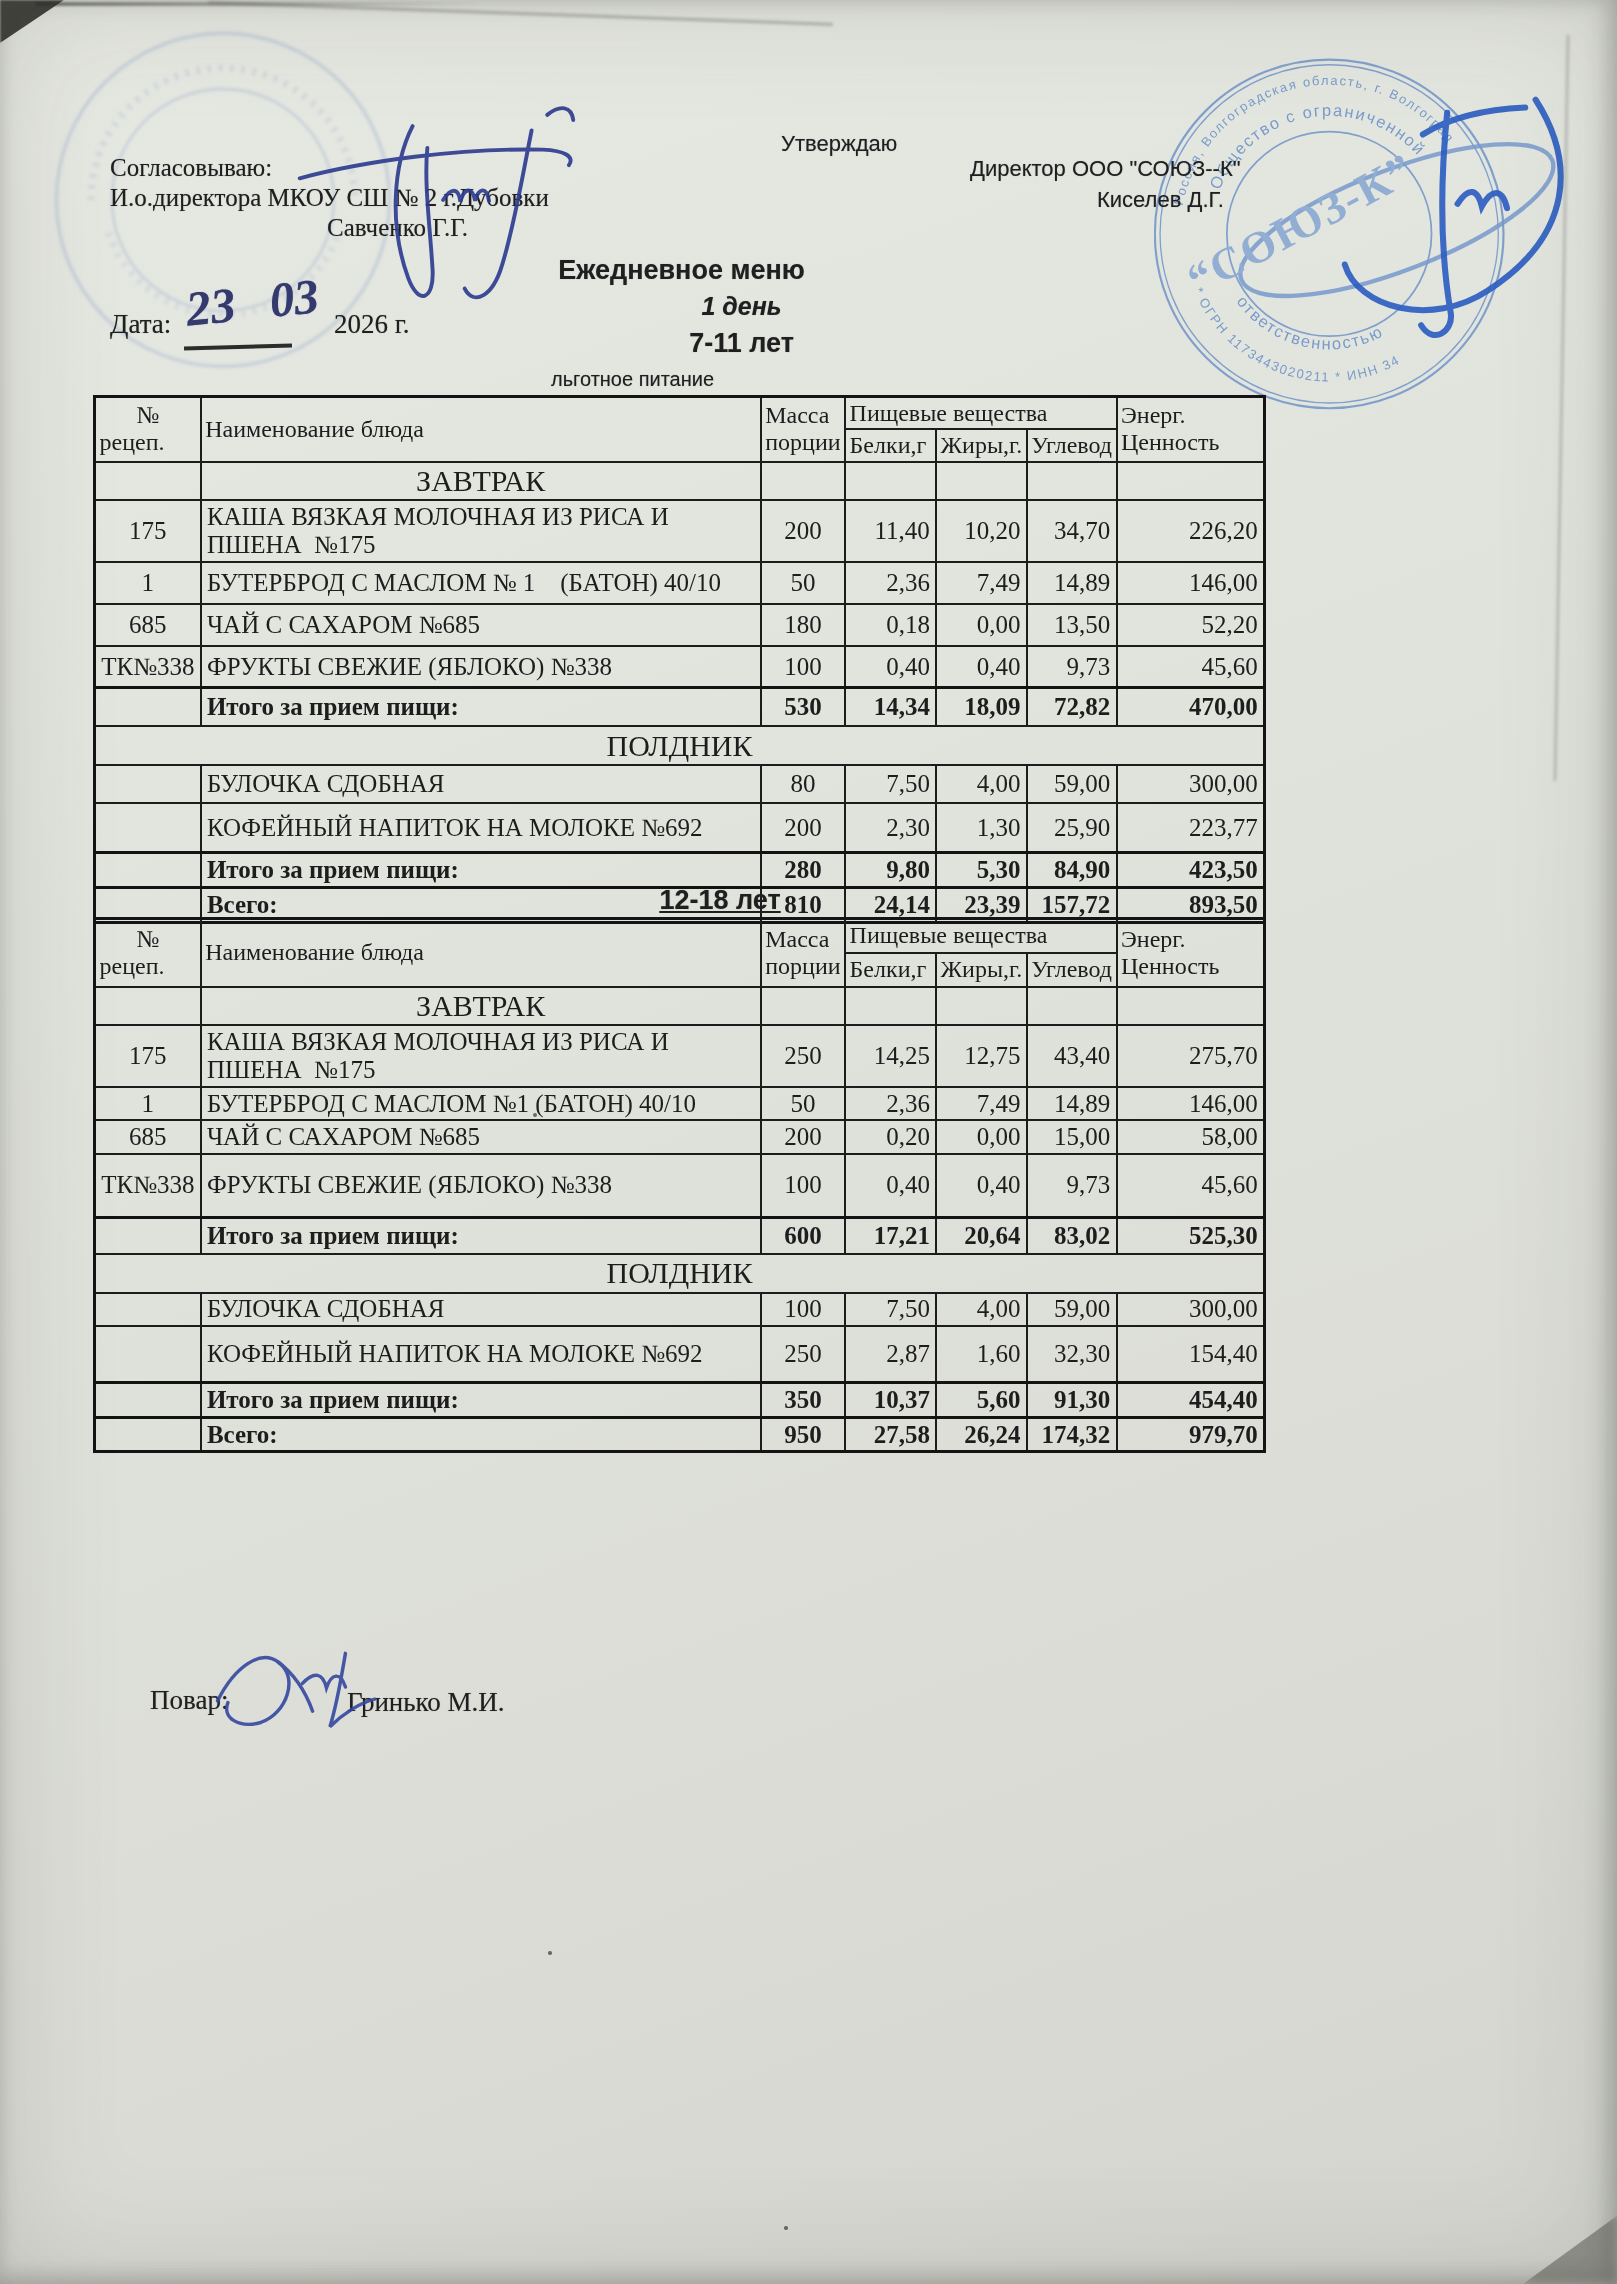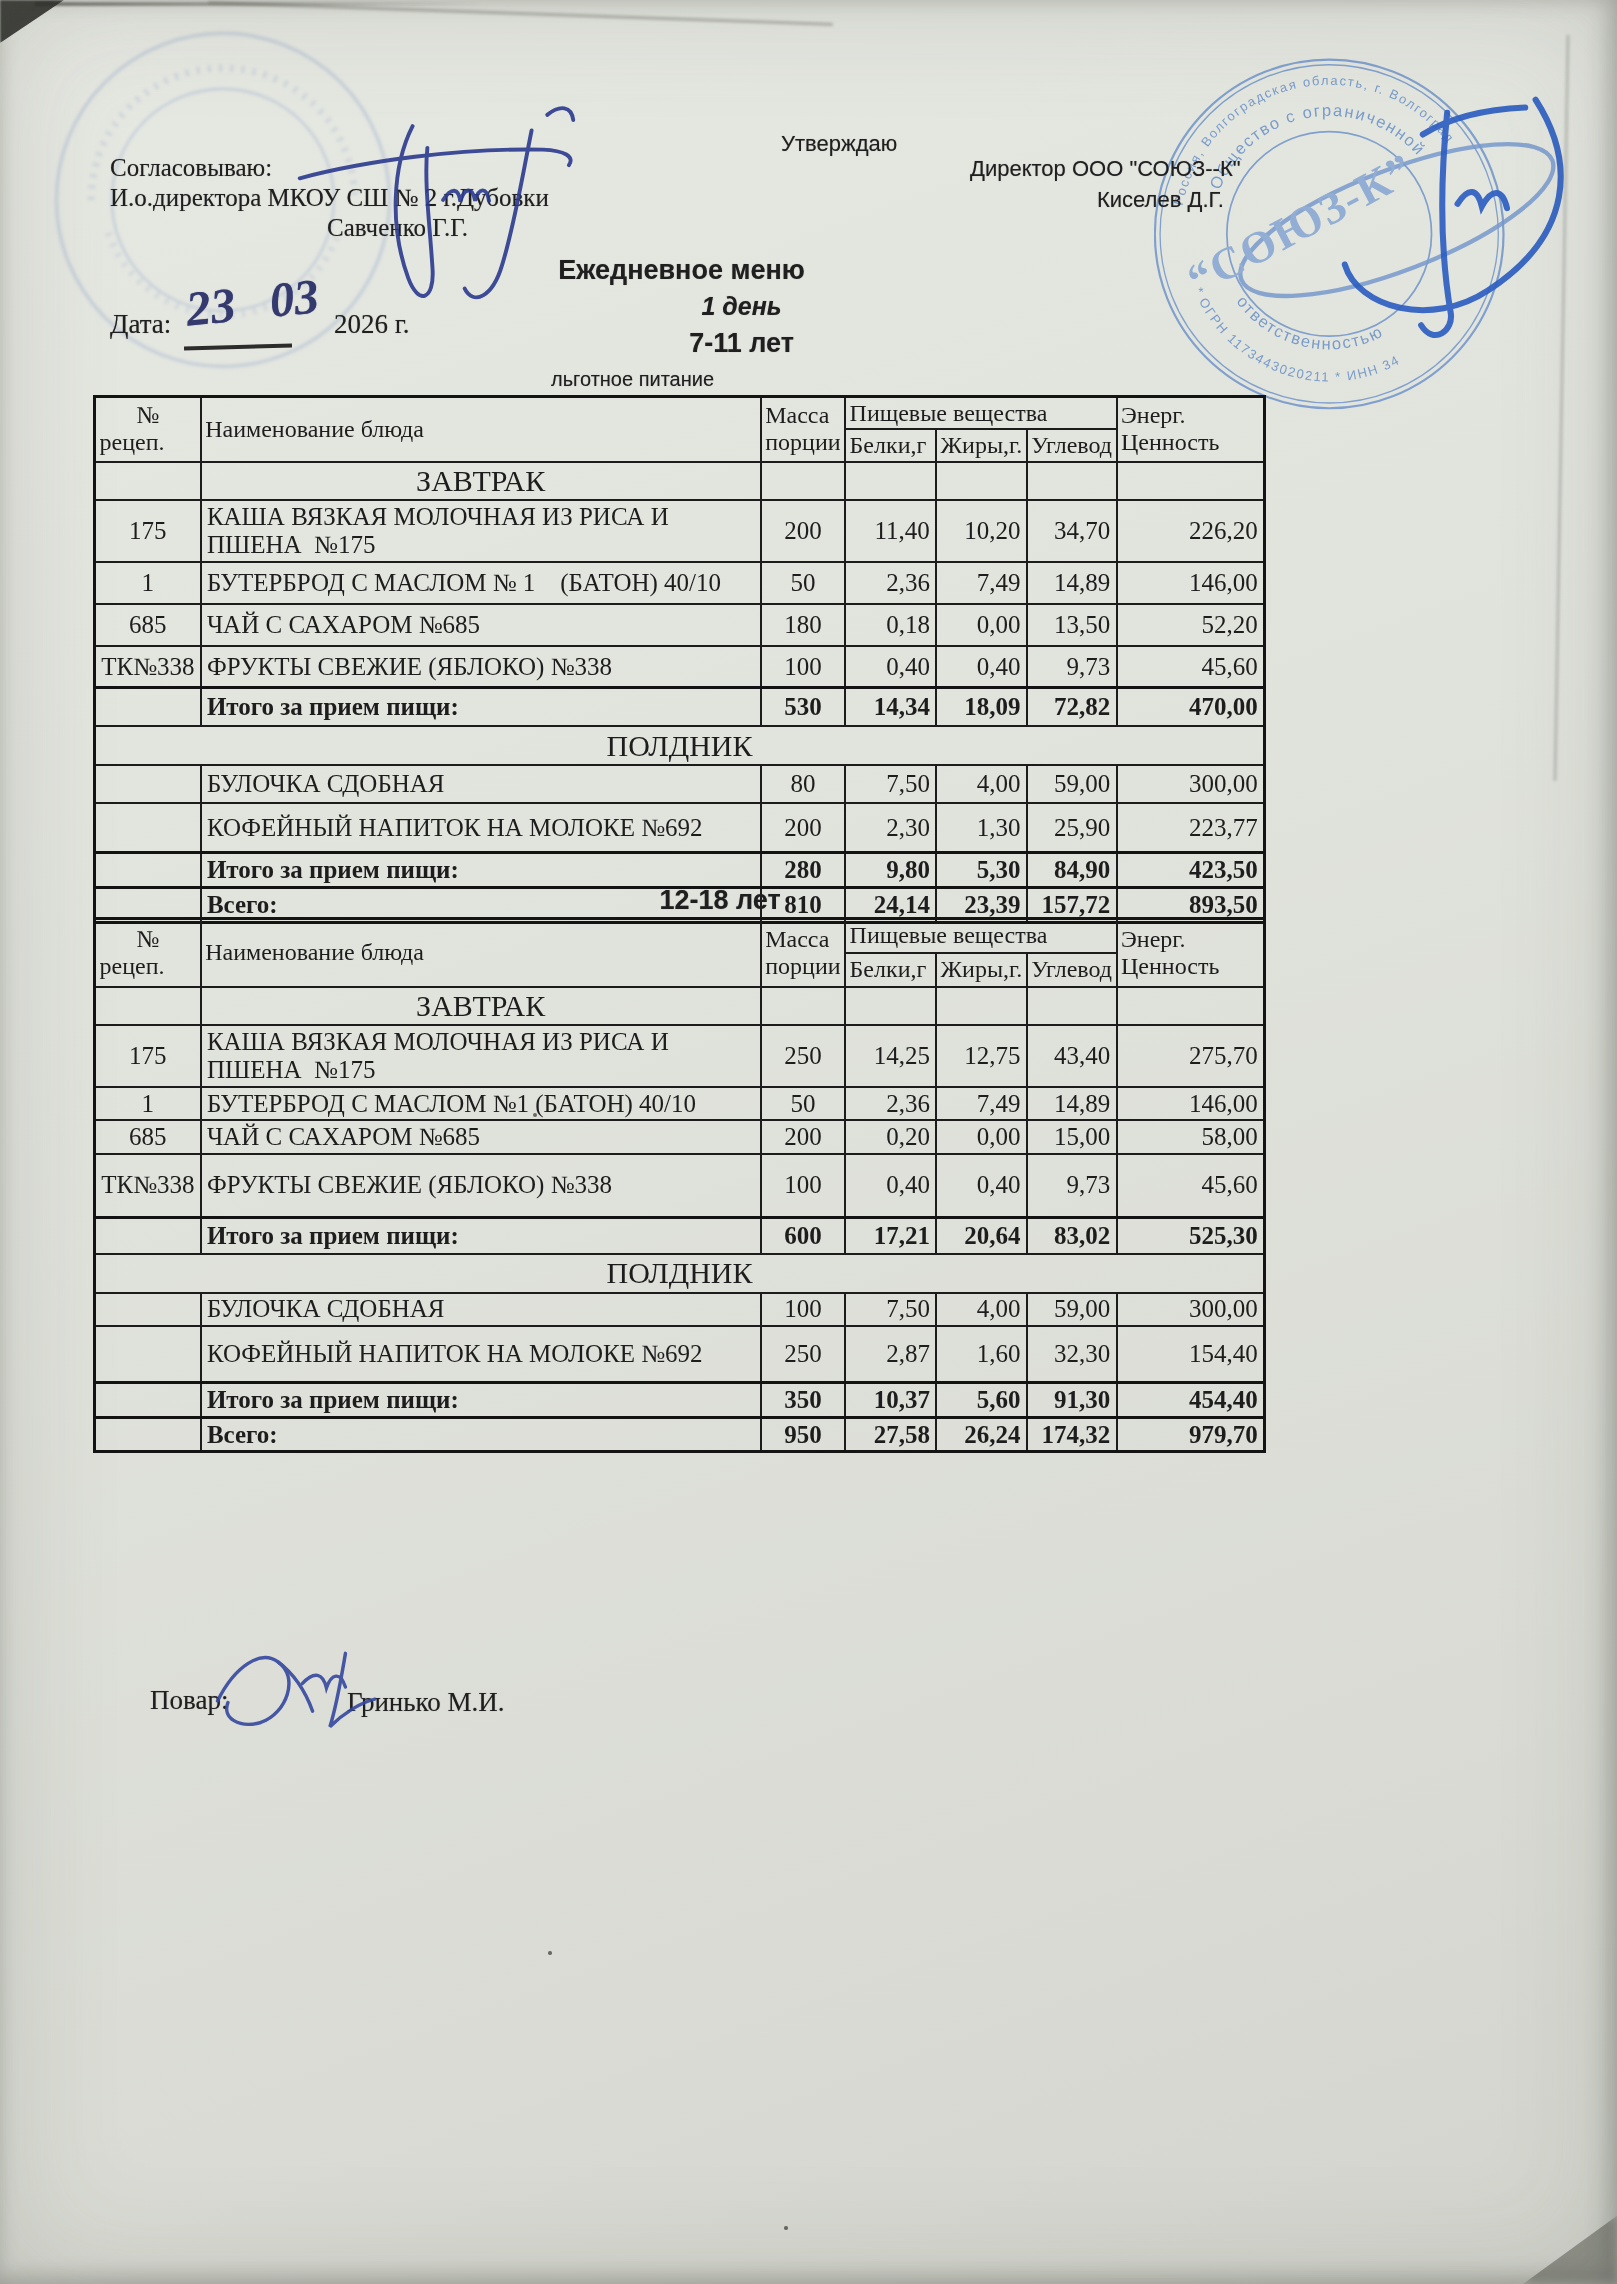--- a/index.html
+++ b/index.html
@@ -17,21 +17,21 @@
   .al2{left:110px;top:184px;font-size:25px;}
   .al3{left:327px;top:214px;font-size:25px;}
   .ar1{left:781px;top:131px;font-size:22px;font-family:"Liberation Sans",sans-serif;}
   .ar2{left:970px;top:156px;font-size:22px;font-family:"Liberation Sans",sans-serif;}
   .ar3{left:1097px;top:187px;font-size:22px;font-family:"Liberation Sans",sans-serif;}
   
   .t-menu{left:482px;top:255px;width:399px;font:bold 27px "Liberation Sans",sans-serif;text-align:center;}
   .t-day{left:607px;top:292px;width:269px;font:italic bold 25px "Liberation Sans",sans-serif;text-align:center;}
   .t-g1{left:607px;top:328px;width:269px;font:bold 27px "Liberation Sans",sans-serif;text-align:center;}
   .t-note{left:551px;top:368px;width:286px;font:20px "Liberation Sans",sans-serif;text-align:left;}
-  .t-g2{left:581px;top:885px;width:278px;font:bold 27px "Liberation Sans",sans-serif;text-align:center;}
+  .t-g2{left:581px;top:885px;width:278px;font:bold 27px "Liberation Sans",sans-serif;text-align:center;text-decoration:underline;}
   
   .d-label{left:110px;top:309px;font-size:27px;text-align:center;}
   .d-year{left:334px;top:309px;font-size:27px;}
   .d-hand{left:186px;top:274px;font:italic bold 49px "Liberation Serif",serif;color:#343a6e;
     transform:rotate(-6deg);word-spacing:22.6px;z-index:8;text-shadow:0 0 0.9px rgba(40,45,110,.6);}
   .d-line{position:absolute;left:184px;top:345px;width:108px;height:3.5px;background:#2c2c2c;transform:rotate(-1.5deg);z-index:5;}
   
   .c-label{left:150px;top:1685px;font-size:27px;}
   .c-name{left:347px;top:1687px;font-size:27px;}
   

